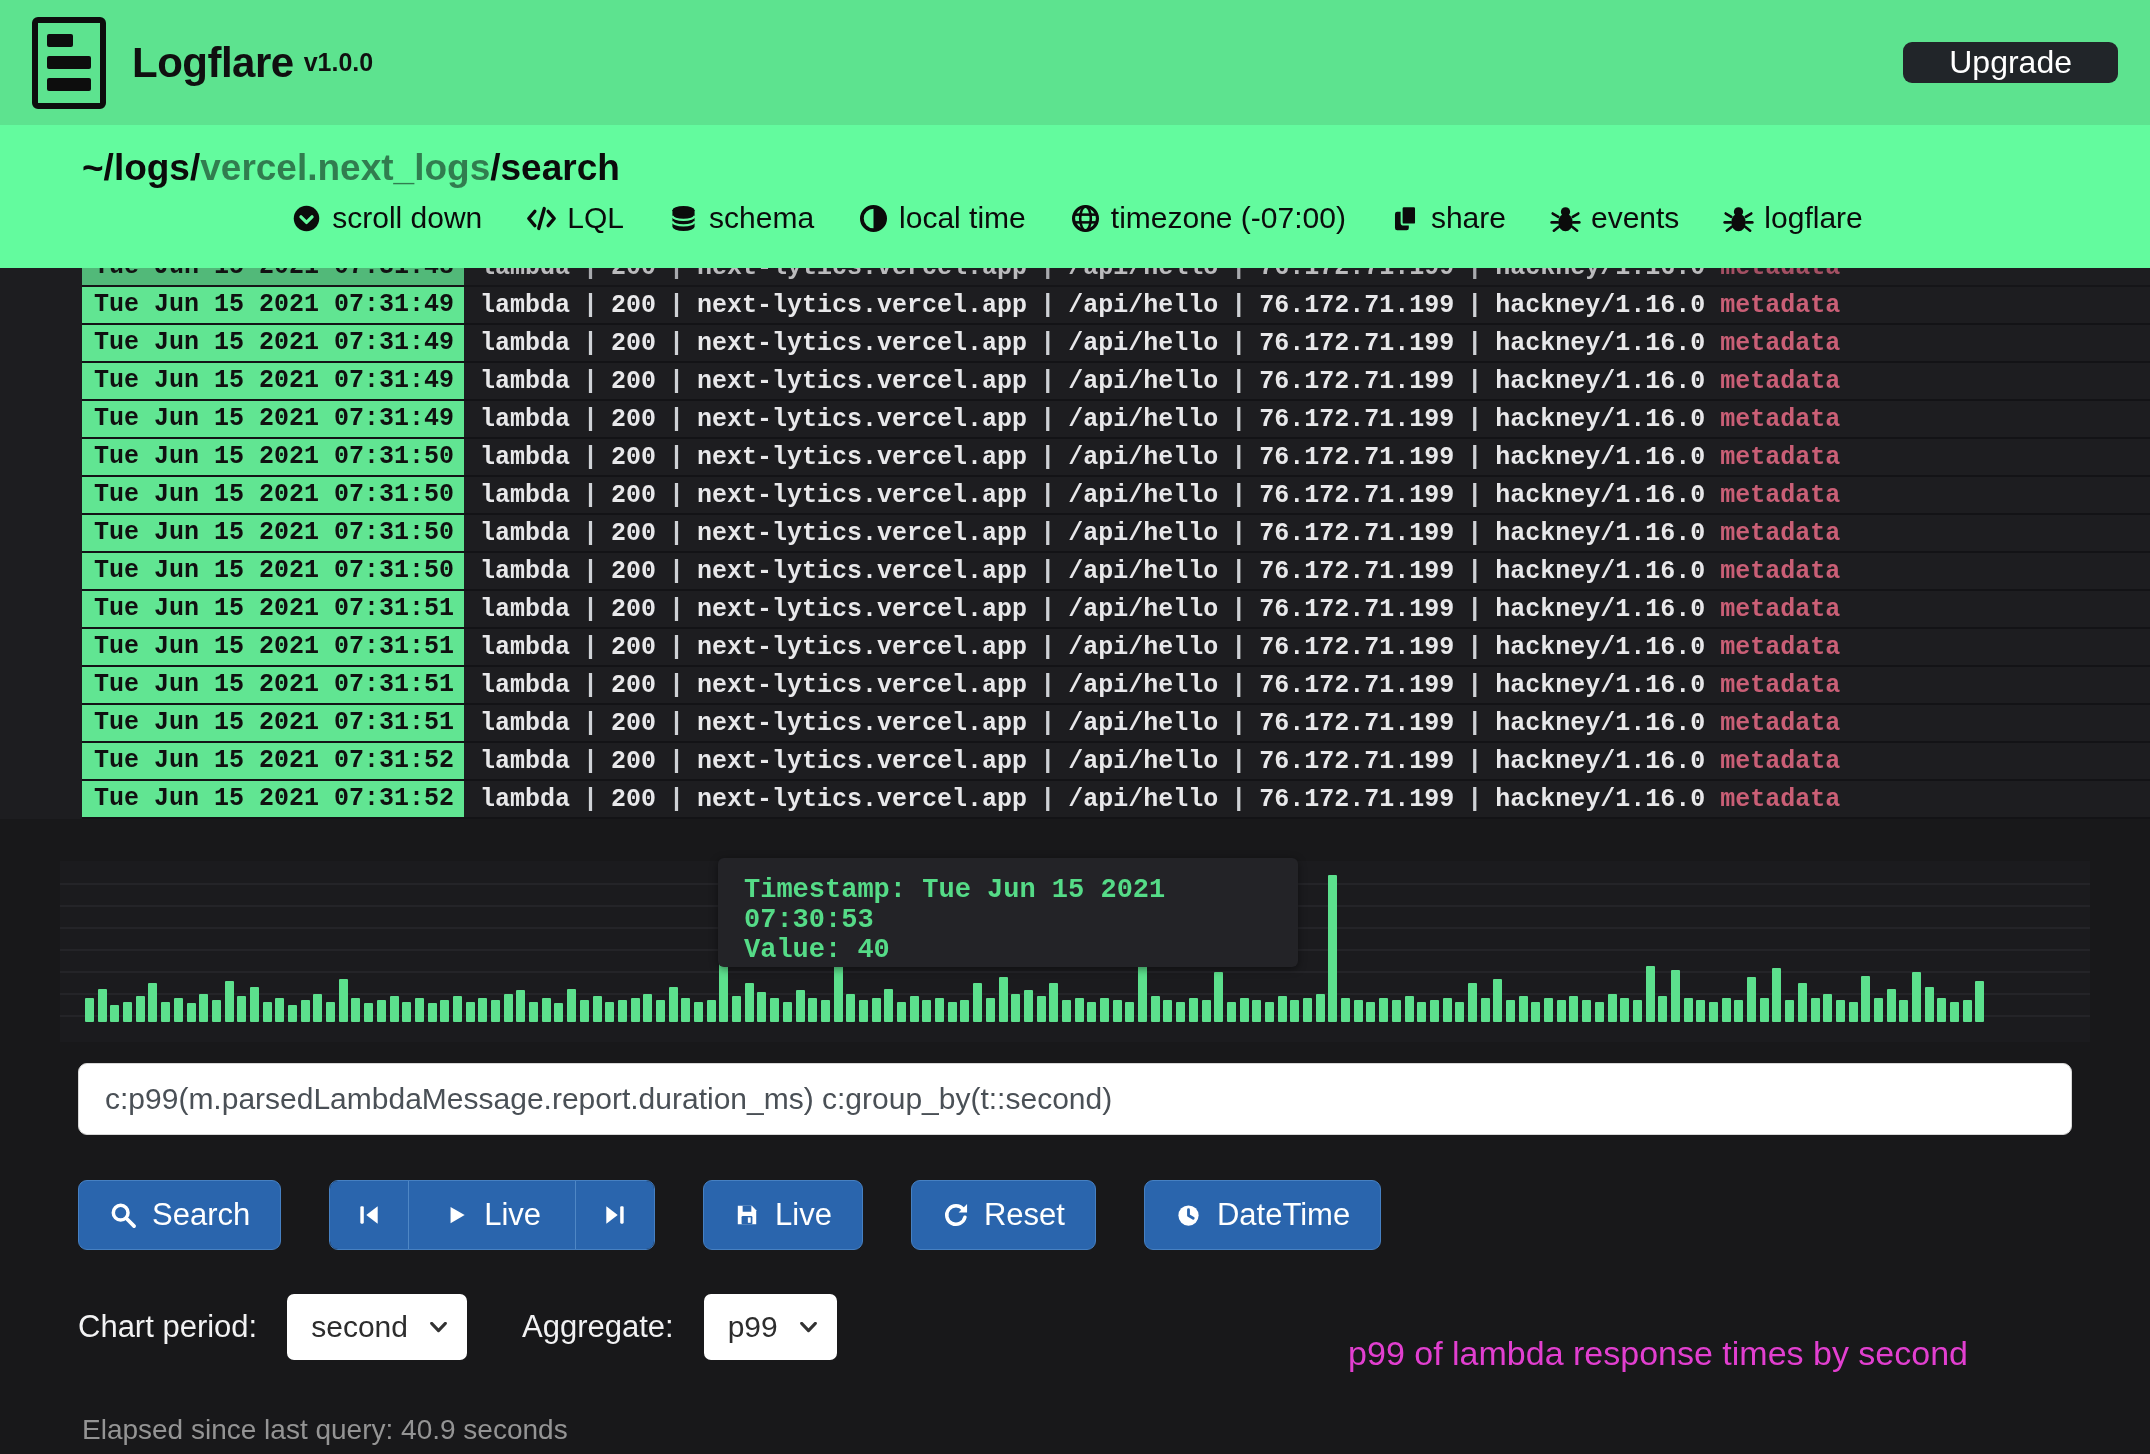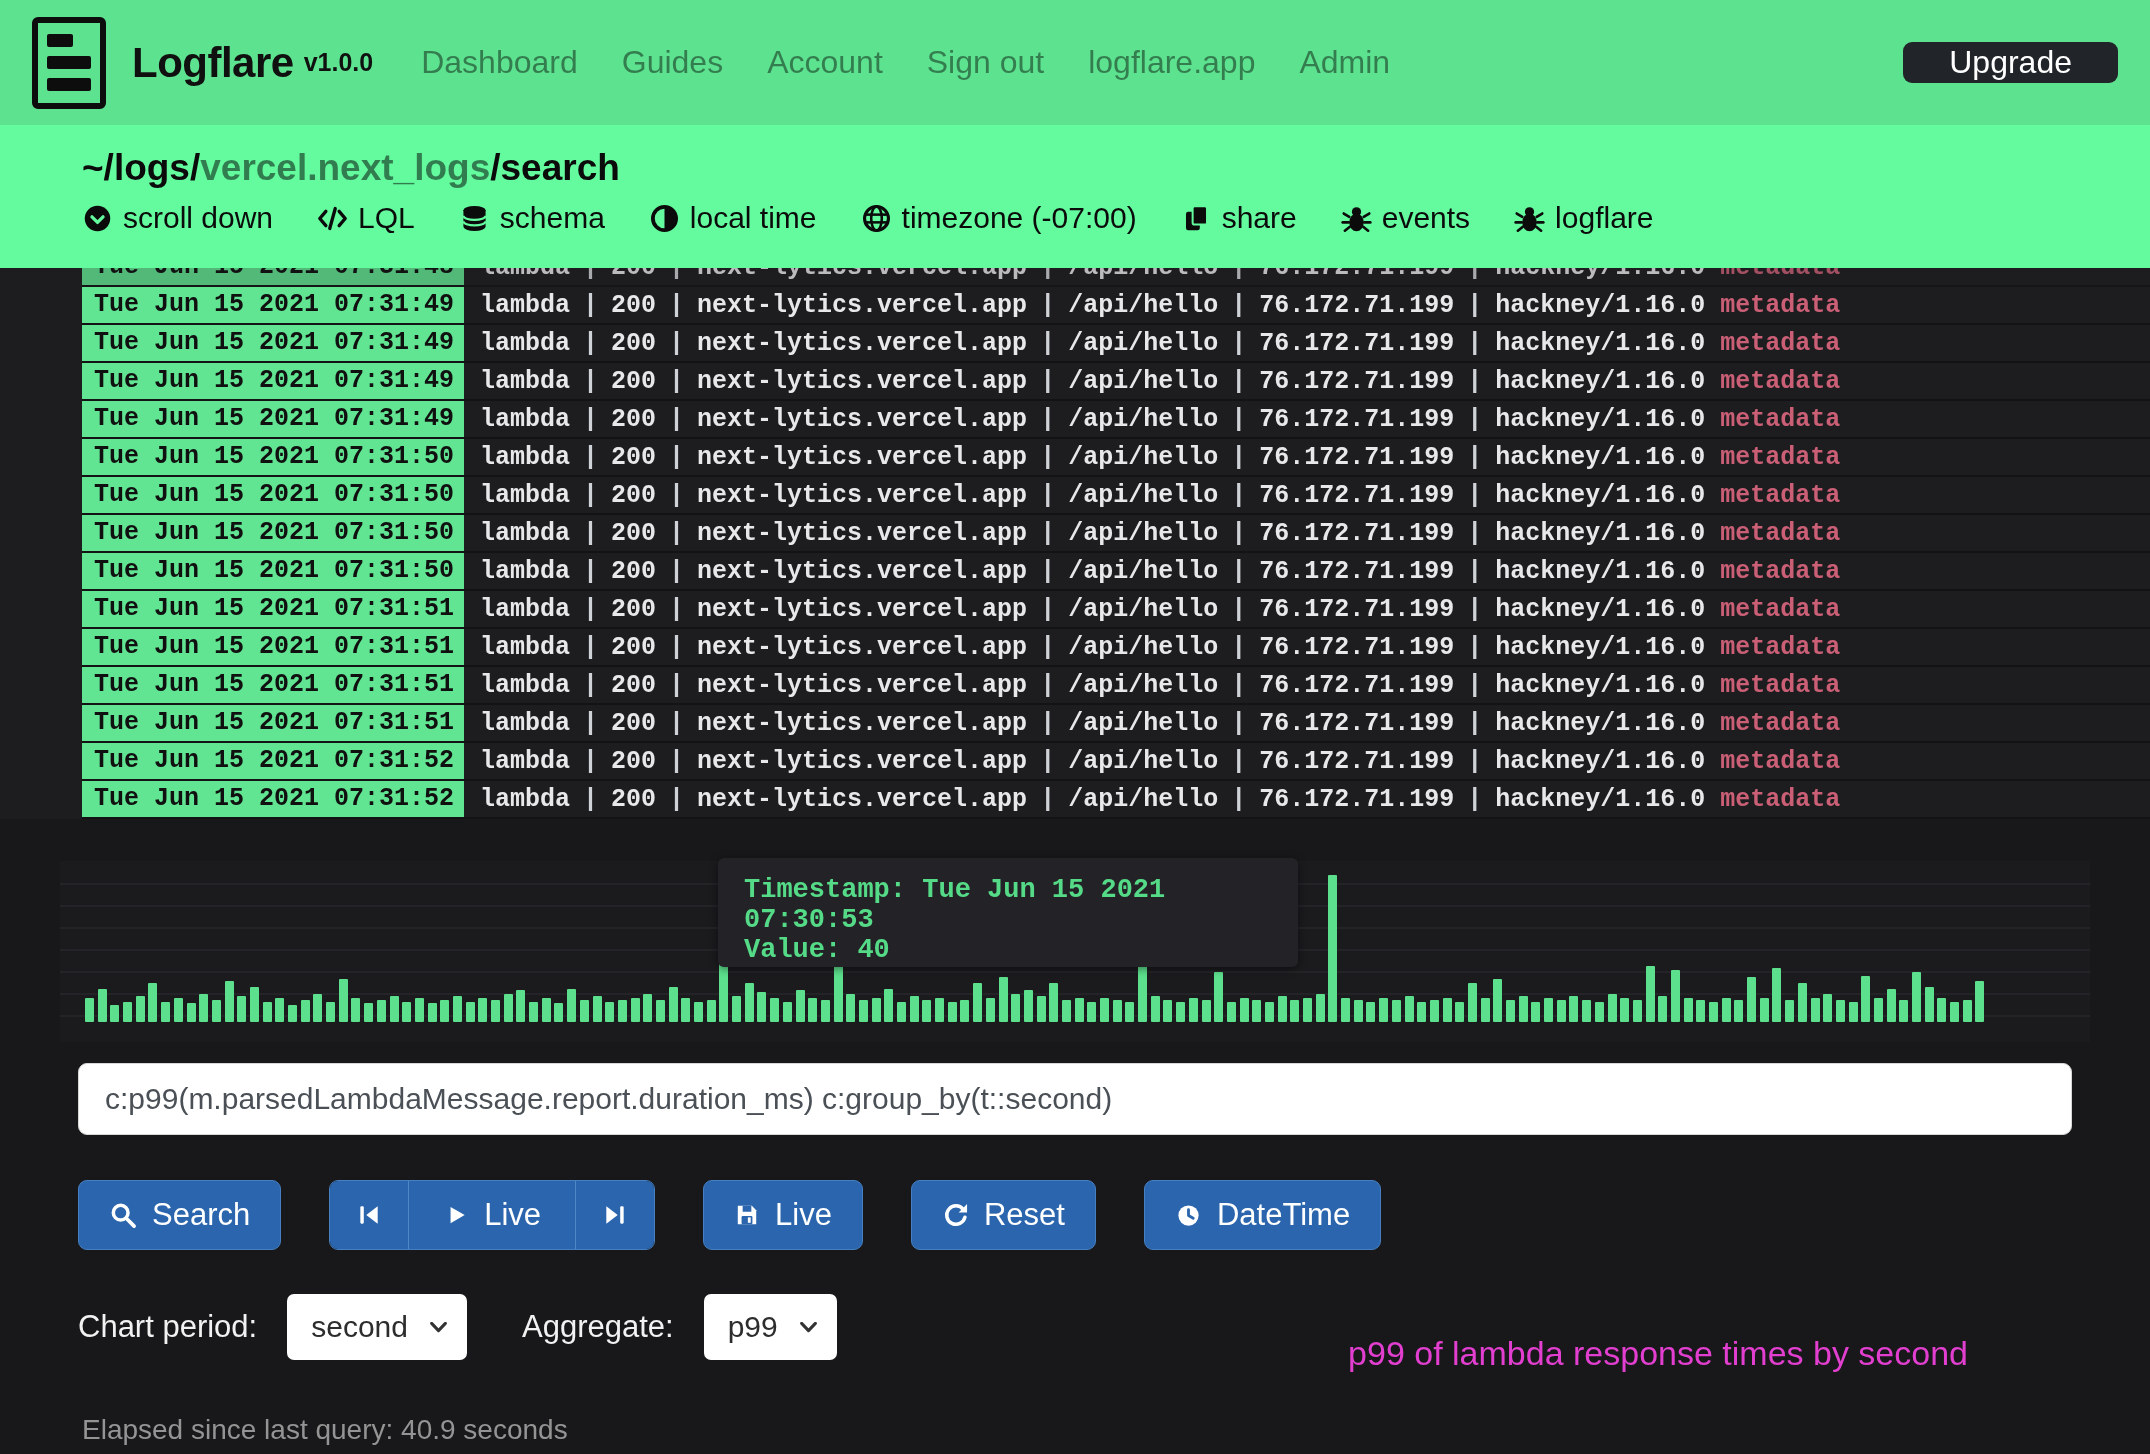--- a/index.html
+++ b/index.html
@@ -28,21 +28,21 @@
   .nav a { font-size: 32px; font-weight: 500; color: rgba(0,0,0,0.45); text-decoration: none; cursor: pointer; }
   .upgrade-btn {
     margin-left: auto; background: var(--accent-dark, #212529); color: #fff;
     font-size: 32px; font-weight: 500; border: none; border-radius: 9px;
     padding: 2px 46px; cursor: pointer; font-family: inherit;
   }
   
   .subbar { background: var(--subheader-green, #63FB9E); padding: 22px 78px 18px 82px; height: 143px; }
   .breadcrumb { font-size: 37px; font-weight: 700; color: #0b0b0b; }
   .breadcrumb .dim { color: rgba(0,0,0,0.5); }
-  .tools { display: flex; justify-content: flex-start; align-items: center; gap: 44px; margin-top: 12px; }
+  .tools { display: flex; justify-content: center; align-items: center; gap: 44px; margin-top: 12px; }
   .tool { display: flex; align-items: center; gap: 10px; font-size: 30px; font-weight: 500; color: #0b0b0b; cursor: pointer; }
   .tool svg { display: block; }
   
   .log-list { height: 551px; overflow: hidden; background: #1d1d20; padding-left: 82px; }
   .log-row { display: flex; align-items: center; height: 38px; border-bottom: 2px solid #131316; white-space: nowrap;
              font-family: "Liberation Mono", "DejaVu Sans Mono", monospace; font-weight: 700; font-size: 25px; }
   .log-row:first-child { margin-top: -19px; opacity: 0.78; }
   .log-ts { flex: none; width: 382px; height: 36px; line-height: 36px; padding-left: 12px;
             background: var(--timestamp-green, #61E592); color: #101010; cursor: pointer; }
   .log-body { margin-left: 16px; color: #e8e8ea; }
@@ -102,28 +102,20 @@
 <body>
 
 <header class="topbar">
   <div class="logo">
     <div class="bar short"></div>
       <div class="bar"></div>
       <div class="bar"></div>
   </div>
   <span class="brand">Logflare</span>
   <span class="version">v1.0.0</span>
-  <nav class="nav">
-    <a>Dashboard</a>
-    <a>Guides</a>
-    <a>Account</a>
-    <a>Sign out</a>
-    <a>logflare.app</a>
-    <a>Admin</a>
-  </nav>
   <button class="upgrade-btn">Upgrade</button>
 </header>
 
 <div class="subbar">
   <div class="breadcrumb">
     <span>~/logs/</span><span class="dim">vercel.next_logs</span><span>/search</span>
   </div>
   <div class="tools">
     <span class="tool">
       <svg width="31" height="31" viewBox="0 0 28 28">

